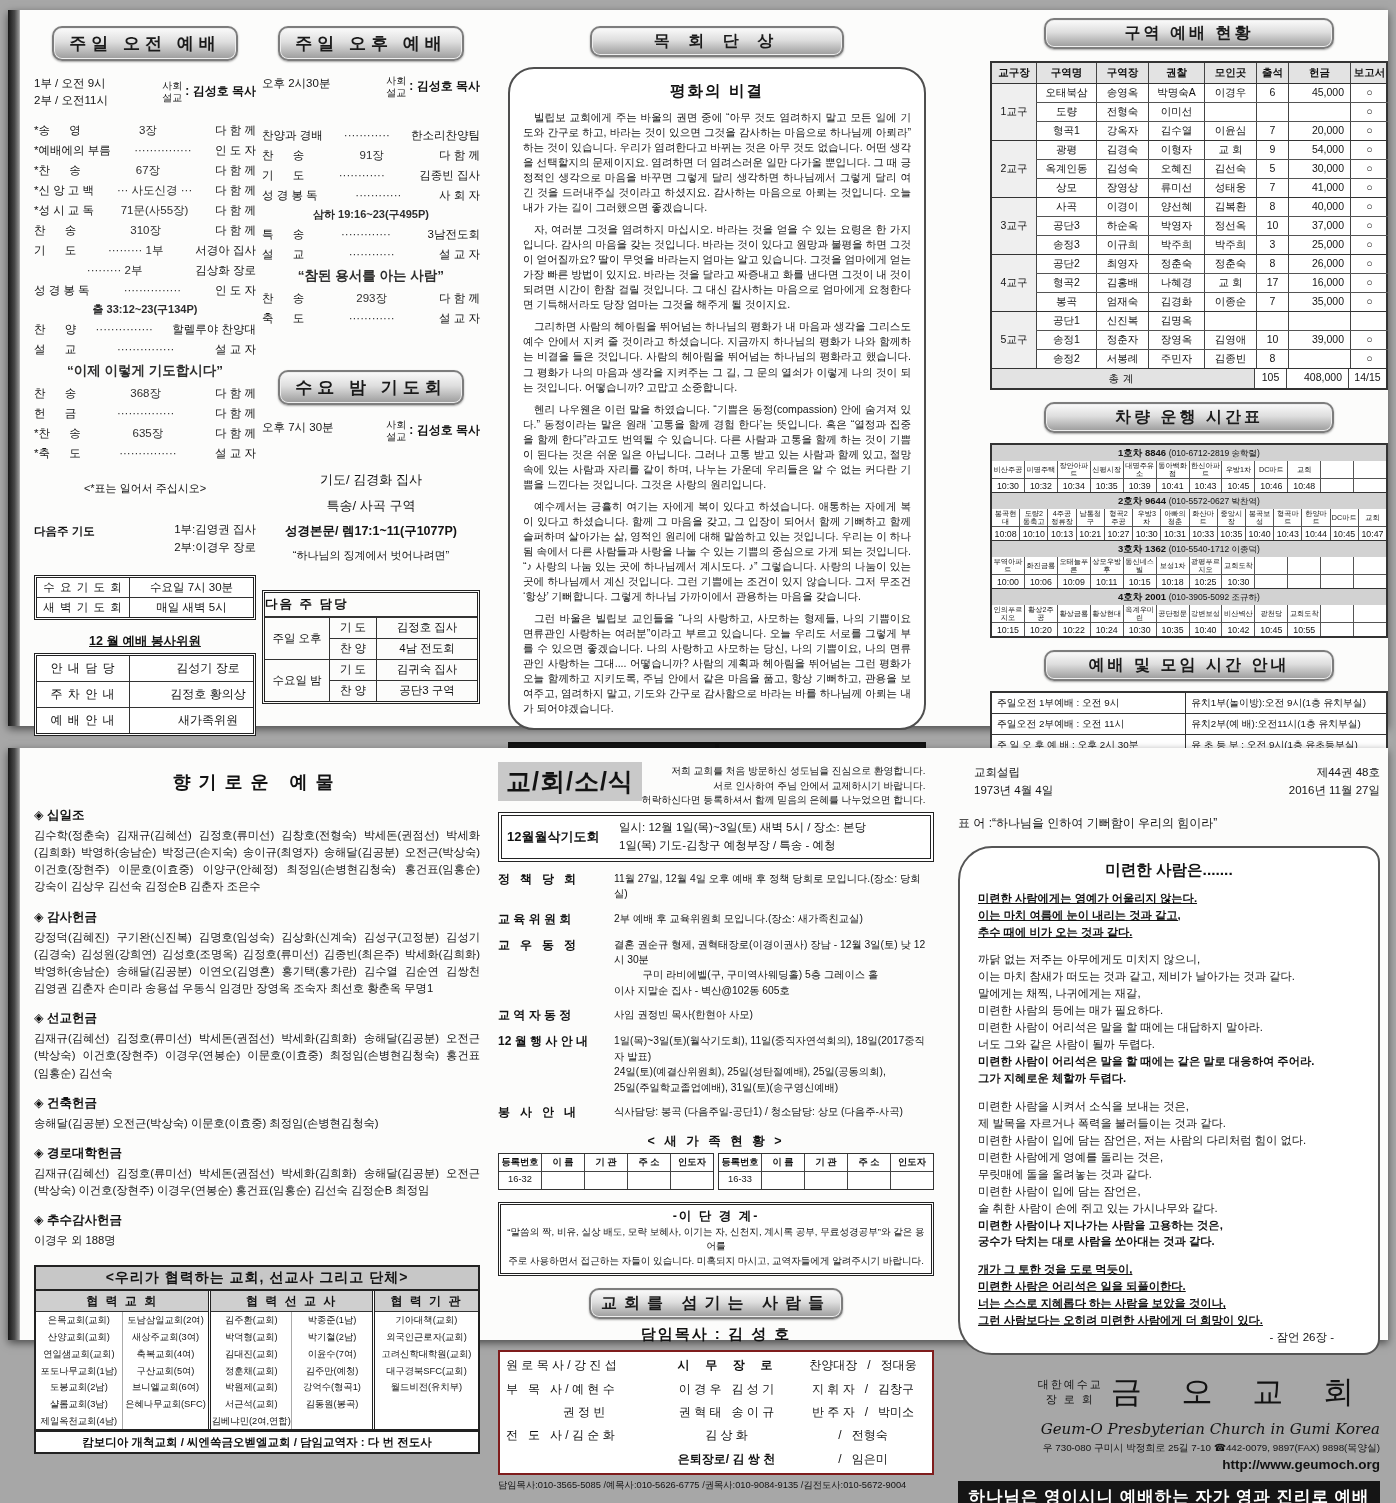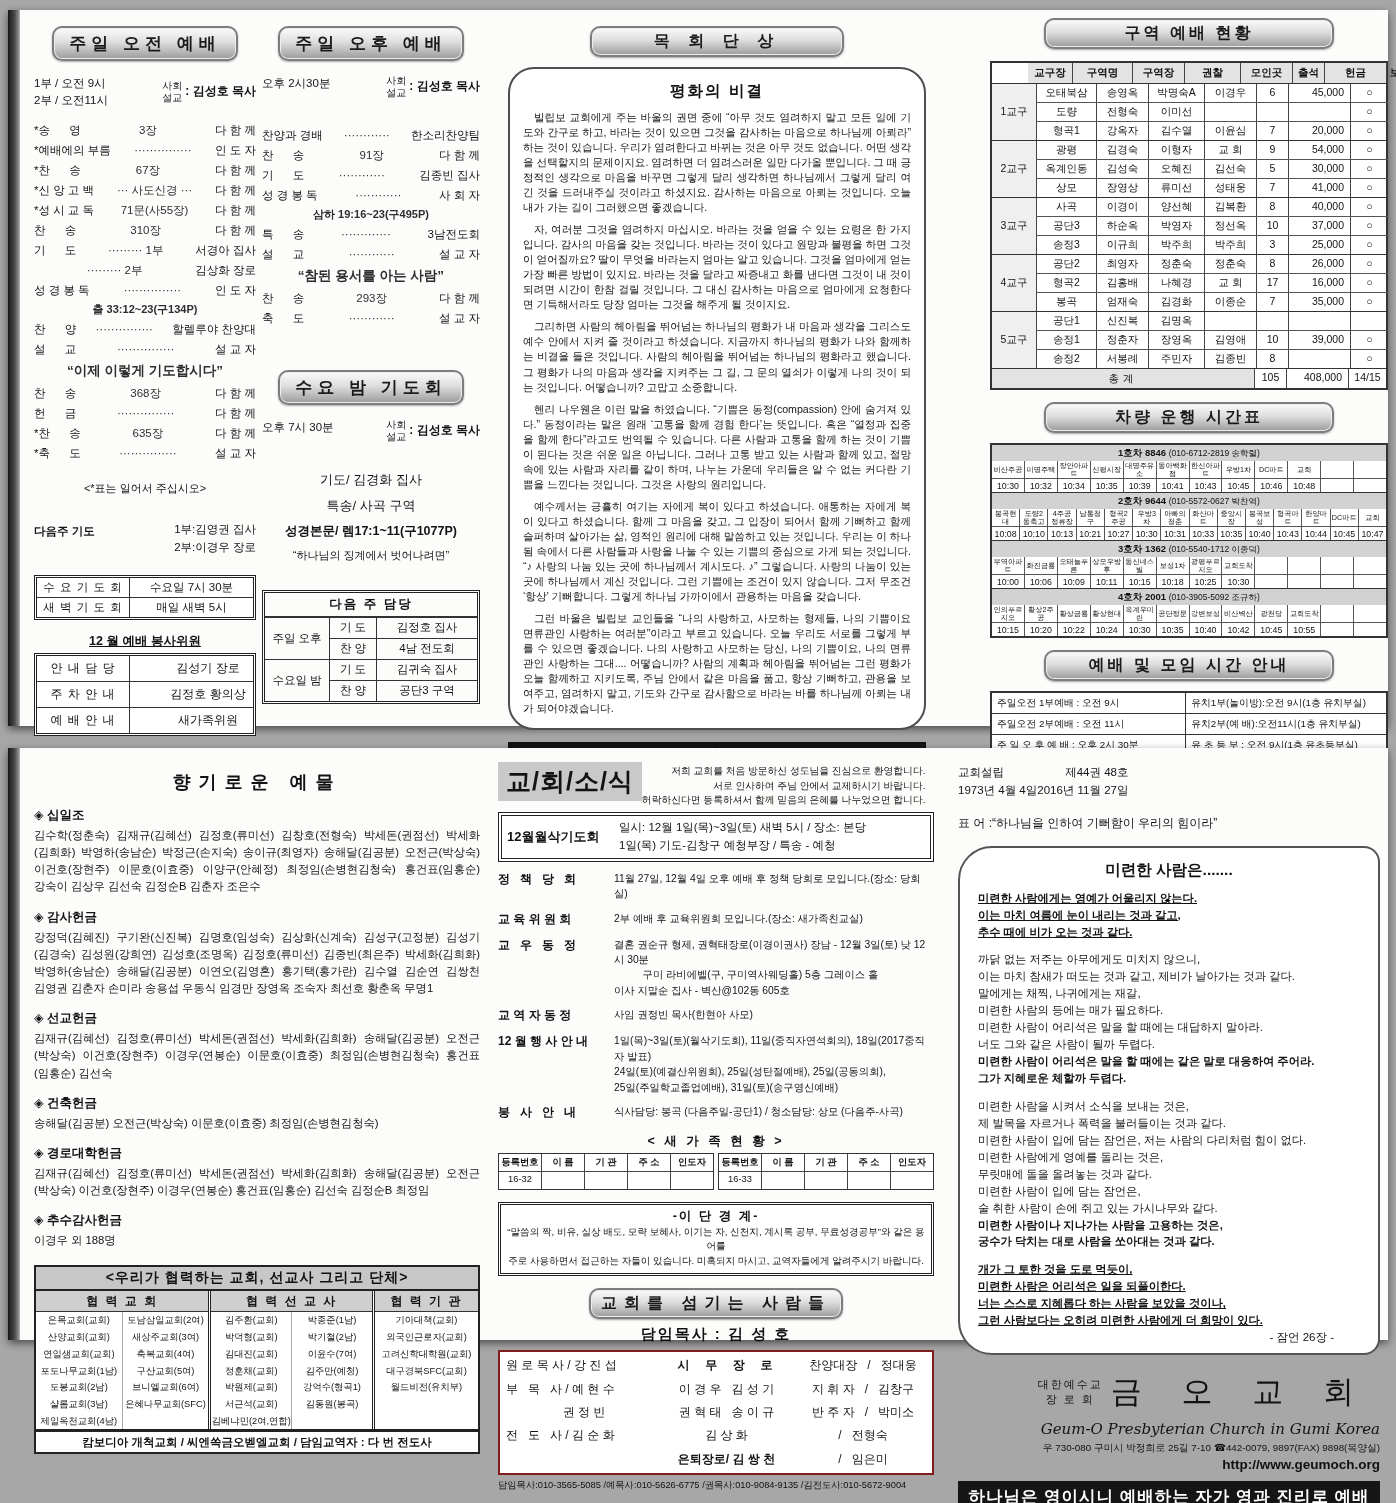--- a/index.html
+++ b/index.html
@@ -47,21 +47,21 @@
   .serv-t{font-weight:bold;text-align:center;font-size:12.5px;margin-top:13px;text-decoration:underline;}
   .serv .kvrow .k{font-weight:normal;}
   .serv .kvrow{font-size:12px;gap:33px;}
   .serv .kvrow .k,.serv .kvrow .v{padding:4px 0;}
 
   .wed-lines{margin-top:24px;text-align:center;line-height:2.0;}
   .wed-lines .b1{font-size:13px;font-weight:normal;}
   .wed-lines .b2{font-size:12.5px;font-weight:bold;}
   .wed-lines .b3{font-size:11px;}
   .nx{margin-top:24px;}
-  .nx-h{border-bottom:1px solid #333;text-align:center;font-size:12.5px;font-weight:bold;padding:3px 0;letter-spacing:2px;}
+  .nx-h{border-bottom:1px solid #333;text-align:left;font-size:12.5px;font-weight:bold;padding:3px 0;letter-spacing:2px;}
   .nxg{display:flex;border-top:1px solid #333;}
   .nxg:first-of-type{border-top:none;}
   .nxg .g{width:64px;display:flex;align-items:center;justify-content:center;border-right:1px solid #333;font-size:11.5px;}
   .nxg .gr{flex:1;}
   .nxg .r{display:flex;border-top:1px solid #333;font-size:11.5px;}
   .nxg .r:first-child{border-top:none;}
   .nxg .r .a{width:46px;text-align:center;border-right:1px solid #333;padding:2.5px 0;}
   .nxg .r .b{flex:1;text-align:center;padding:2.5px 0;}
 
   .roundbox{border:2px solid #4e4e4e;border-radius:26px;padding:10px 13px 12px;margin-top:10px;background:#fff;}
@@ -77,21 +77,21 @@
   .srow2 .sv{flex:1;text-align:center;border-left:3px double #444;padding:2.5px 0;}
   .mblock{display:flex;border-top:none;font-size:10.5px;}
   .mblock .ml{width:37%;display:flex;align-items:center;justify-content:center;}
   .mblock .mp{flex:1;}
   .mblock .mpr{display:flex;border-top:1px dotted #777;}
   .mblock .mpr:first-child{border-top:none;}
   .mblock .pa{width:33%;text-align:center;border-left:3px double #444;padding:2.5px 0;}
   .mblock .pv{flex:1;text-align:center;border-left:3px double #444;padding:2.5px 0;}
 
   .dist{border:2px solid #333;margin-top:12px;font-size:10.5px;background:#fff;}
-  .dhead{display:flex;background:#e3e3e3;font-weight:bold;margin-left:36px;}
+  .dhead{display:flex;background:#e3e3e3;font-weight:bold;}
   .dcell{box-sizing:border-box;border-left:1px solid #444;text-align:center;padding:2px 1px;flex-shrink:0;overflow:hidden;}
   .dhead .dcell{padding:3px 1px;}
   .dc0{width:44px;border-left:none;}
   .dc1{width:60px;}.dc2{width:52px;}.dc3{width:56px;}.dc4{width:52px;}.dc5{width:32px;}.dc6{width:62px;}.dc7{width:38px;}
   .dgroup{display:flex;border-top:1.5px solid #333;}
   .dgroup .gname{display:flex;align-items:center;justify-content:center;background:#efefef;}
   .dgroup .grows{flex:1;}
   .grow{display:flex;border-top:1px solid #555;}
   .grow:first-child{border-top:none;}
   .grow .dcell:first-child{border-left:1px solid #444;}
@@ -157,21 +157,21 @@
   .pastor{ text-align:center;font-weight:bold;font-size:15px;letter-spacing:2px;margin-top:6px;}
   .staff{border:2px solid #7f1d1d;margin-top:6px;background:#fff;padding:2px 6px;}
   .srow{display:flex;font-size:12px;line-height:1.95;white-space:pre;}
   .srow .sc1{width:35%;overflow:hidden;}
   .srow .sc2{width:35%;text-align:center;overflow:hidden;}
   .srow .sc3{width:30%;text-align:center;overflow:hidden;}
   .srow.h .sc2{font-weight:bold;letter-spacing:3px;}
   .srow.h2 .sc2{font-weight:bold;}
   .phones{font-size:9.3px;margin-top:4px;white-space:nowrap;}
 
-  .mast-meta{display:flex;font-size:11.5px;line-height:1.55;}
+  .mast-meta{display:flex;justify-content:space-between;font-size:11.5px;line-height:1.55;margin-left:16px;}
   .mast-meta .mr{text-align:right;}
   .motto{font-size:12px;margin-top:15px;}
   .foolbox{border:2px solid #555;border-radius:34px 16px 16px 34px;padding:12px 18px 8px;margin-top:14px;background:#fff;}
   .ftitle{text-align:center;font-weight:bold;font-size:15.5px;margin-bottom:9px;}
   .fl{font-size:11.3px;line-height:1.5;}
   .fl.u{font-weight:bold;text-decoration:underline;}
   .fl.b{font-weight:bold;}
   .fl.sp{height:11px;}
   .fsig{text-align:right;font-size:11.5px;padding-right:26px;margin-top:1px;}
   .cname{display:flex;justify-content:flex-end;align-items:center;gap:8px;margin-top:16px;padding-right:10px;}

